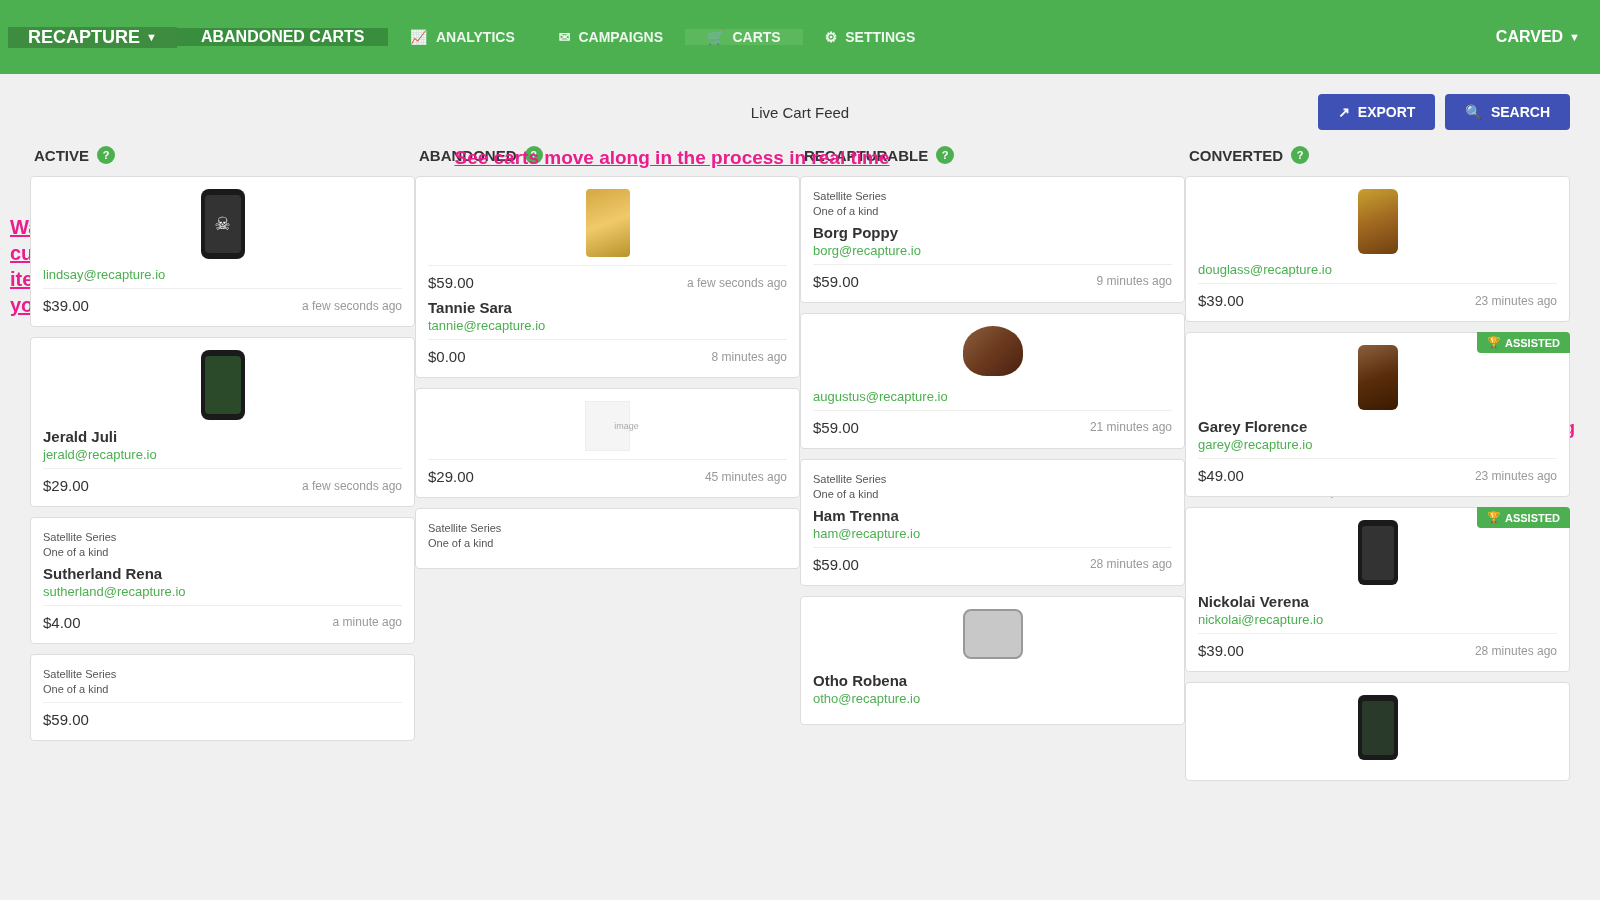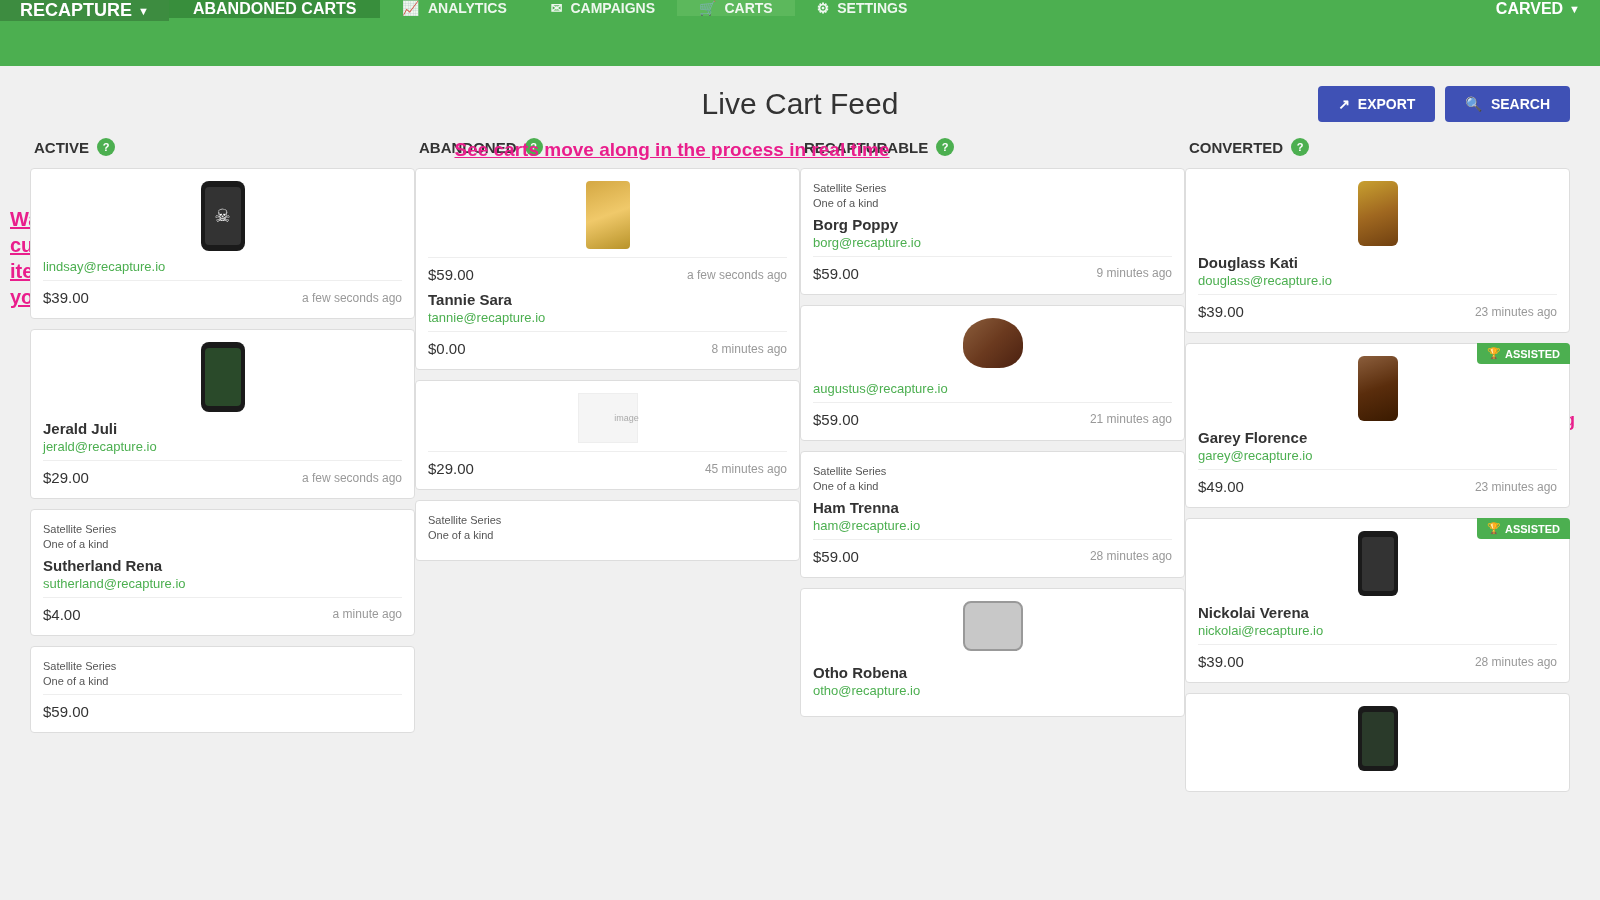--- a/index.html
+++ b/index.html
@@ -1,21 +1,21 @@
 <!DOCTYPE html>
 <html><head>
   <meta charset="utf-8">
   <style>
     * { box-sizing: border-box; margin: 0; padding: 0; }
     body { font-family: -apple-system, BlinkMacSystemFont, 'Segoe UI', sans-serif; background: #f0f0f0; }
 
     
     .navbar {
-      display: flex; align-items: flex-start; height: 66px;
-      background: #4CAF50; color: white;
+      display: flex; align-items: center; height: 74px;
+      background: #4CAF50; color: white; padding-left: 8px;
     }
     .nav-brand {
       display: flex; align-items: center; padding: 0 20px;
       background: #3d8c40; font-weight: 700; font-size: 18px; gap: 6px; cursor: pointer;
     }
     .nav-brand .chevron { font-size: 11px; }
     .nav-abandoned {
       display: flex; align-items: center; padding: 0 24px;
       background: #388E3C; font-weight: 700; font-size: 16px;
     }
@@ -25,21 +25,21 @@
       font-size: 14px; font-weight: 600; cursor: pointer; color: rgba(255,255,255,0.9);
     }
     .nav-item.active { background: #5cb85c; }
     .nav-item .icon { font-size: 14px; }
     .nav-right { margin-left: auto; display: flex; align-items: center; padding-right: 20px; }
     .nav-right .brand-name { font-weight: 700; font-size: 16px; cursor: pointer; }
     .nav-right .chevron { font-size: 11px; margin-left: 6px; }
 
     
     .main { padding: 20px 30px; position: relative; }
-    .page-title { text-align: center; font-size: 30px; font-weight: 400; color: #333; margin-bottom: 20px; }
+    .page-title { text-align: center; font-size: 15px; font-weight: 400; color: #333; margin-bottom: 20px; }
 
     
     .callout-left {
       position: absolute; left: 0; top: 140px;
       color: #e91e8c; font-weight: 700; font-size: 20px; line-height: 1.3;
       max-width: 160px; text-decoration: underline; padding-left: 10px;
     }
     .callout-top {
       position: absolute; left: 42%; top: 72px; transform: translateX(-50%);
       color: #e91e8c; font-weight: 700; font-size: 19px; line-height: 1.3;
@@ -233,21 +233,21 @@
         <div class="card-name">Tannie Sara</div>
         <div class="card-email">tannie@recapture.io</div>
         <div class="card-footer">
           <span class="card-price">$0.00</span>
           <span class="card-time">8 minutes ago</span>
         </div>
       </div>
 
 
       <div class="card">
-        <div style="width:60px;height:50px;margin:0 auto 8px;display:flex;align-items:center;justify-content:center;background:#f5f5f5;border:1px solid #eee;padding-left:38px;">
+        <div style="width:45px;height:50px;margin:0 auto 8px;display:flex;align-items:center;justify-content:center;background:#f5f5f5;border:1px solid #eee;padding-left:38px;">
           <span style="font-size:9px;color:#aaa;">image</span>
         </div>
         <div class="card-footer">
           <span class="card-price">$29.00</span>
           <span class="card-time">45 minutes ago</span>
         </div>
       </div>
 
       <div class="card">
         <div class="card-product-label">Satellite Series<br>One of a kind</div>
@@ -301,21 +301,20 @@
     </div>
 
     <div class="column">
       <div class="column-header">
         <span>CONVERTED</span>
         <span class="help-icon">?</span>
       </div>
 
       <div class="card">
         <div style="width:40px;height:65px;background:linear-gradient(160deg,#c8a030,#a06820,#704010);border-radius:6px;margin:0 auto 8px;"></div>
-        <div class="card-name">Douglass Kati</div>
         <div class="card-email">douglass@recapture.io</div>
         <div class="card-footer">
           <span class="card-price">$39.00</span>
           <span class="card-time">23 minutes ago</span>
         </div>
       </div>
 
       <div class="card" style="position:relative;">
         <div class="assisted-badge">
           <span>🏆</span>

